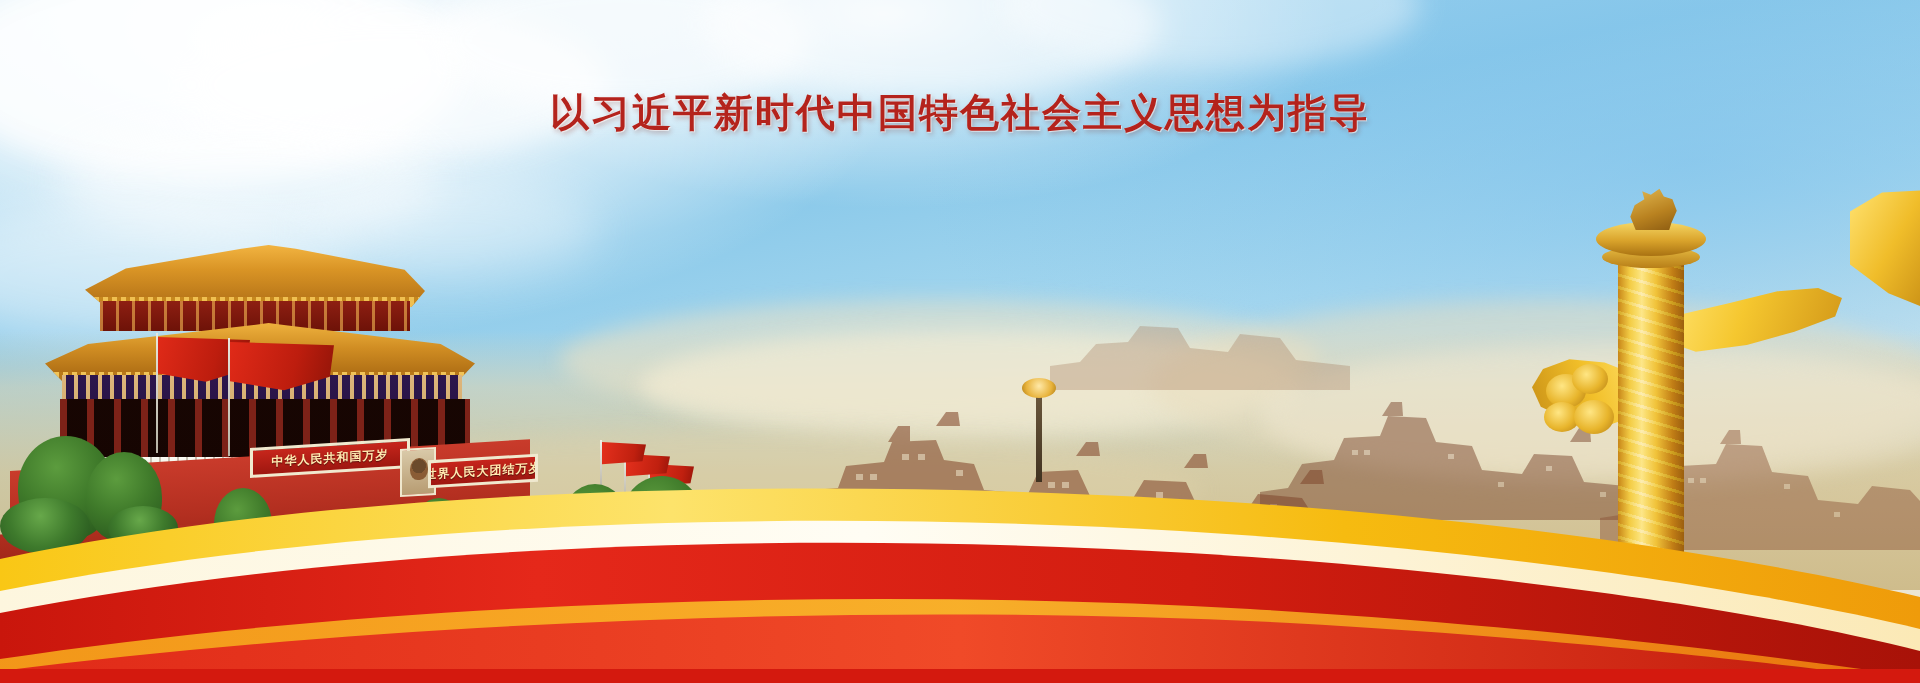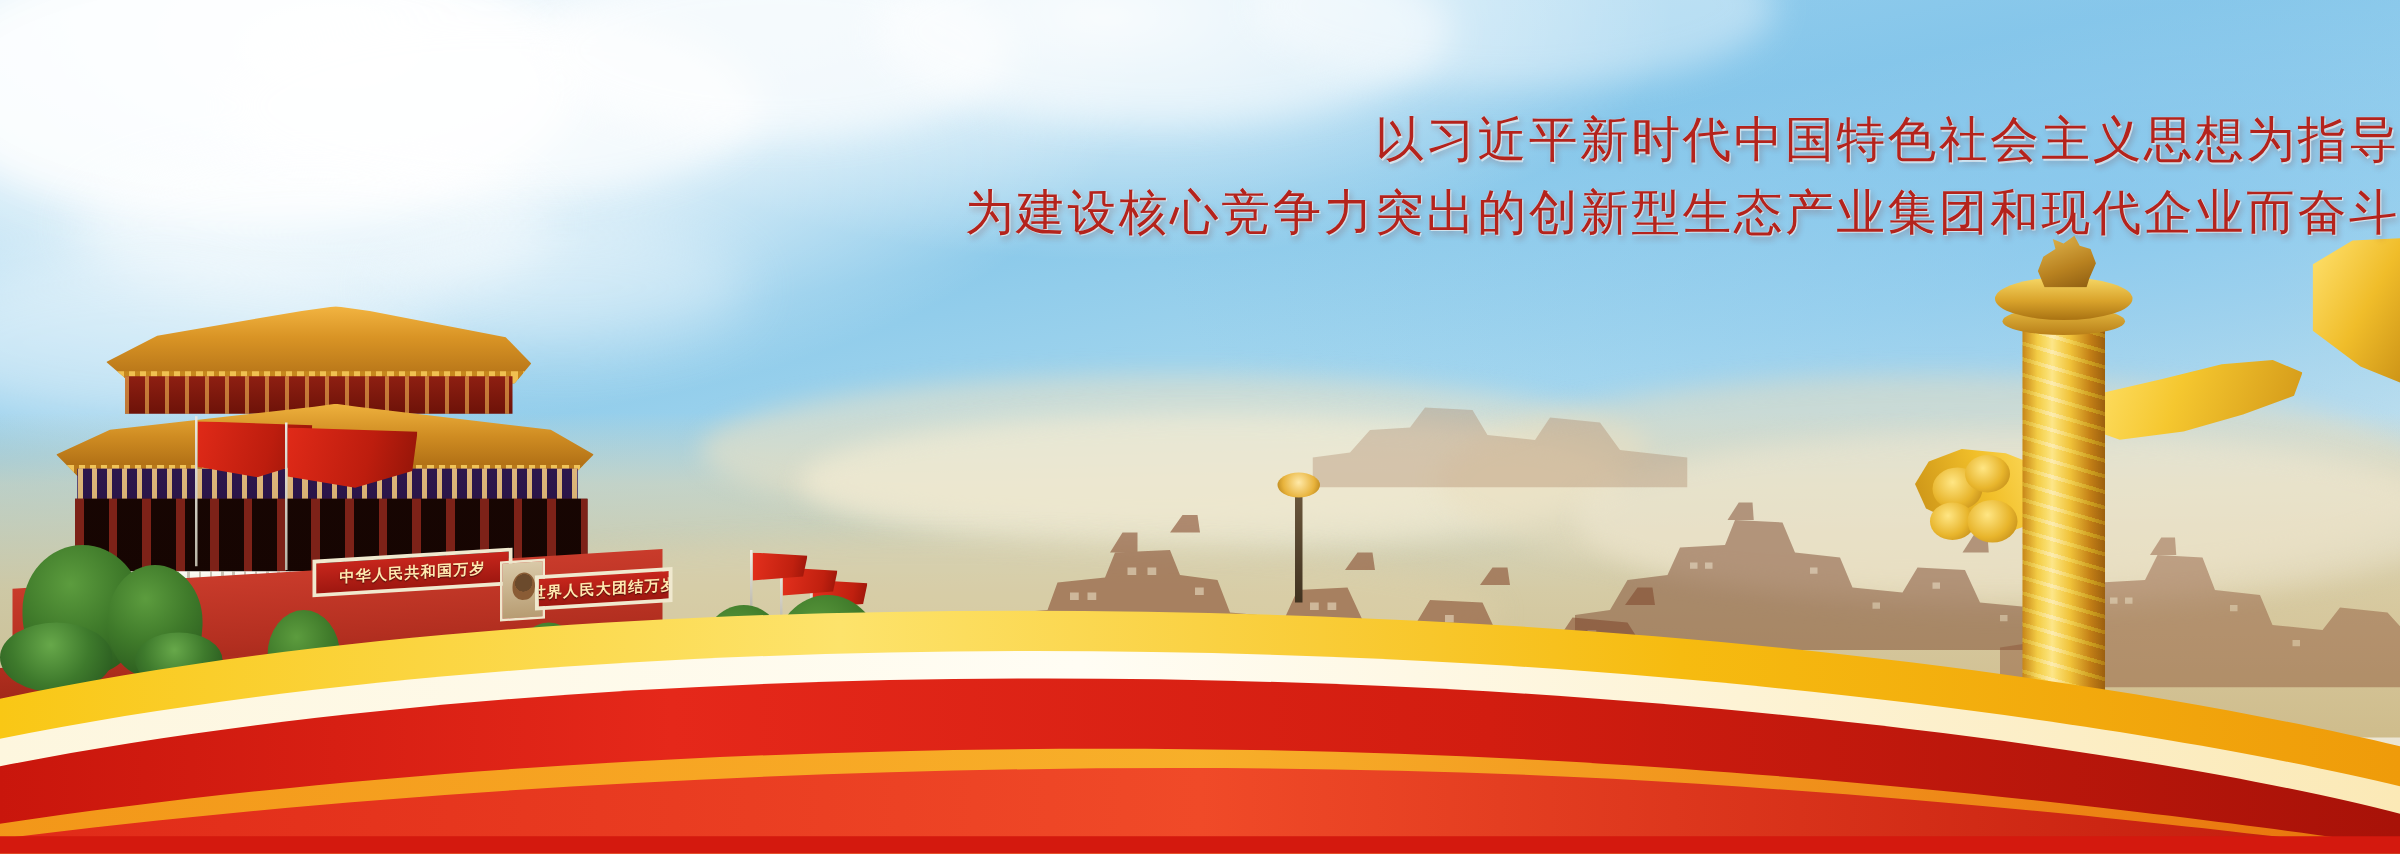--- a/index.html
+++ b/index.html
@@ -134,27 +134,26 @@
     background:linear-gradient(250deg,#ffe16a 0%, #f2c02a 45%, #c58c14 100%);
     clip-path:polygon(100% 26%, 66% 8%, 34% 4%, 10% 16%, 0 38%, 8% 62%, 36% 80%, 70% 84%, 100% 70%); }
   .hb-cloudswirl{ position:absolute; border-radius:50%; background:radial-gradient(circle at 40% 35%, #ffe684 0%, #e8b52c 55%, #b37c12 100%); }
   .hb-base { position:absolute; left:66px; top:404px; width:92px; height:26px; border-radius:6px;
     background:linear-gradient(180deg,#e2b43e 0%, #a5710f 100%); }
 
   
   .slogan { position:absolute; left:0; right:0; top:88px; text-align:center; z-index:40; }
   .slogan .line {
     font-family:"DejaVu Sans","Liberation Sans",sans-serif;
-    font-weight:normal; color:#b4231c;
+    font-weight:bold; color:#b4231c;
     letter-spacing:2px; line-height:1.28;
     text-shadow:
       0 0 1px rgba(255,255,255,.65),
       1px 1px 0 rgba(255,255,255,.55),
       2px 3px 5px rgba(120,20,10,.28);
-    text-align: right;
   }
   .slogan .l1 { font-size:39px; }
   .slogan .l2 { font-size:39px; margin-top:8px; }
 
   
   .ribbons { position:absolute; left:0; bottom:0; width:1920px; height:210px; z-index:30; }
   .ribbons svg { display:block; width:1920px; height:210px; }
 </style>
 </head>
 <body>
@@ -313,21 +312,20 @@
     <div class="hb-beast"></div>
     <div class="hb-base"></div>
   </div>
 
   <div style="position:absolute; right:-10px; top:190px; width:80px; height:120px; z-index:21;
               background:linear-gradient(120deg,#ffe270 0%, #f0bd2a 50%, #c78d14 100%);
               clip-path:polygon(0 18%, 40% 2%, 100% 0%, 100% 100%, 48% 86%, 0 62%);"></div>
 
   <div class="slogan">
     <div class="line l1">以习近平新时代中国特色社会主义思想为指导</div>
-    <div class="line l2">为建设核心竞争力突出的创新型生态产业集团和现代企业而奋斗</div>
   </div>
 
   <div class="ribbons">
     <svg viewBox="0 0 1920 210" preserveAspectRatio="none">
       <defs>
         <linearGradient id="gYellow" x1="0" y1="0" x2="1" y2="0">
           <stop offset="0%" stop-color="#f9c715"></stop>
           <stop offset="35%" stop-color="#fde36b"></stop>
           <stop offset="70%" stop-color="#f6bb10"></stop>
           <stop offset="100%" stop-color="#ef9b0a"></stop>

